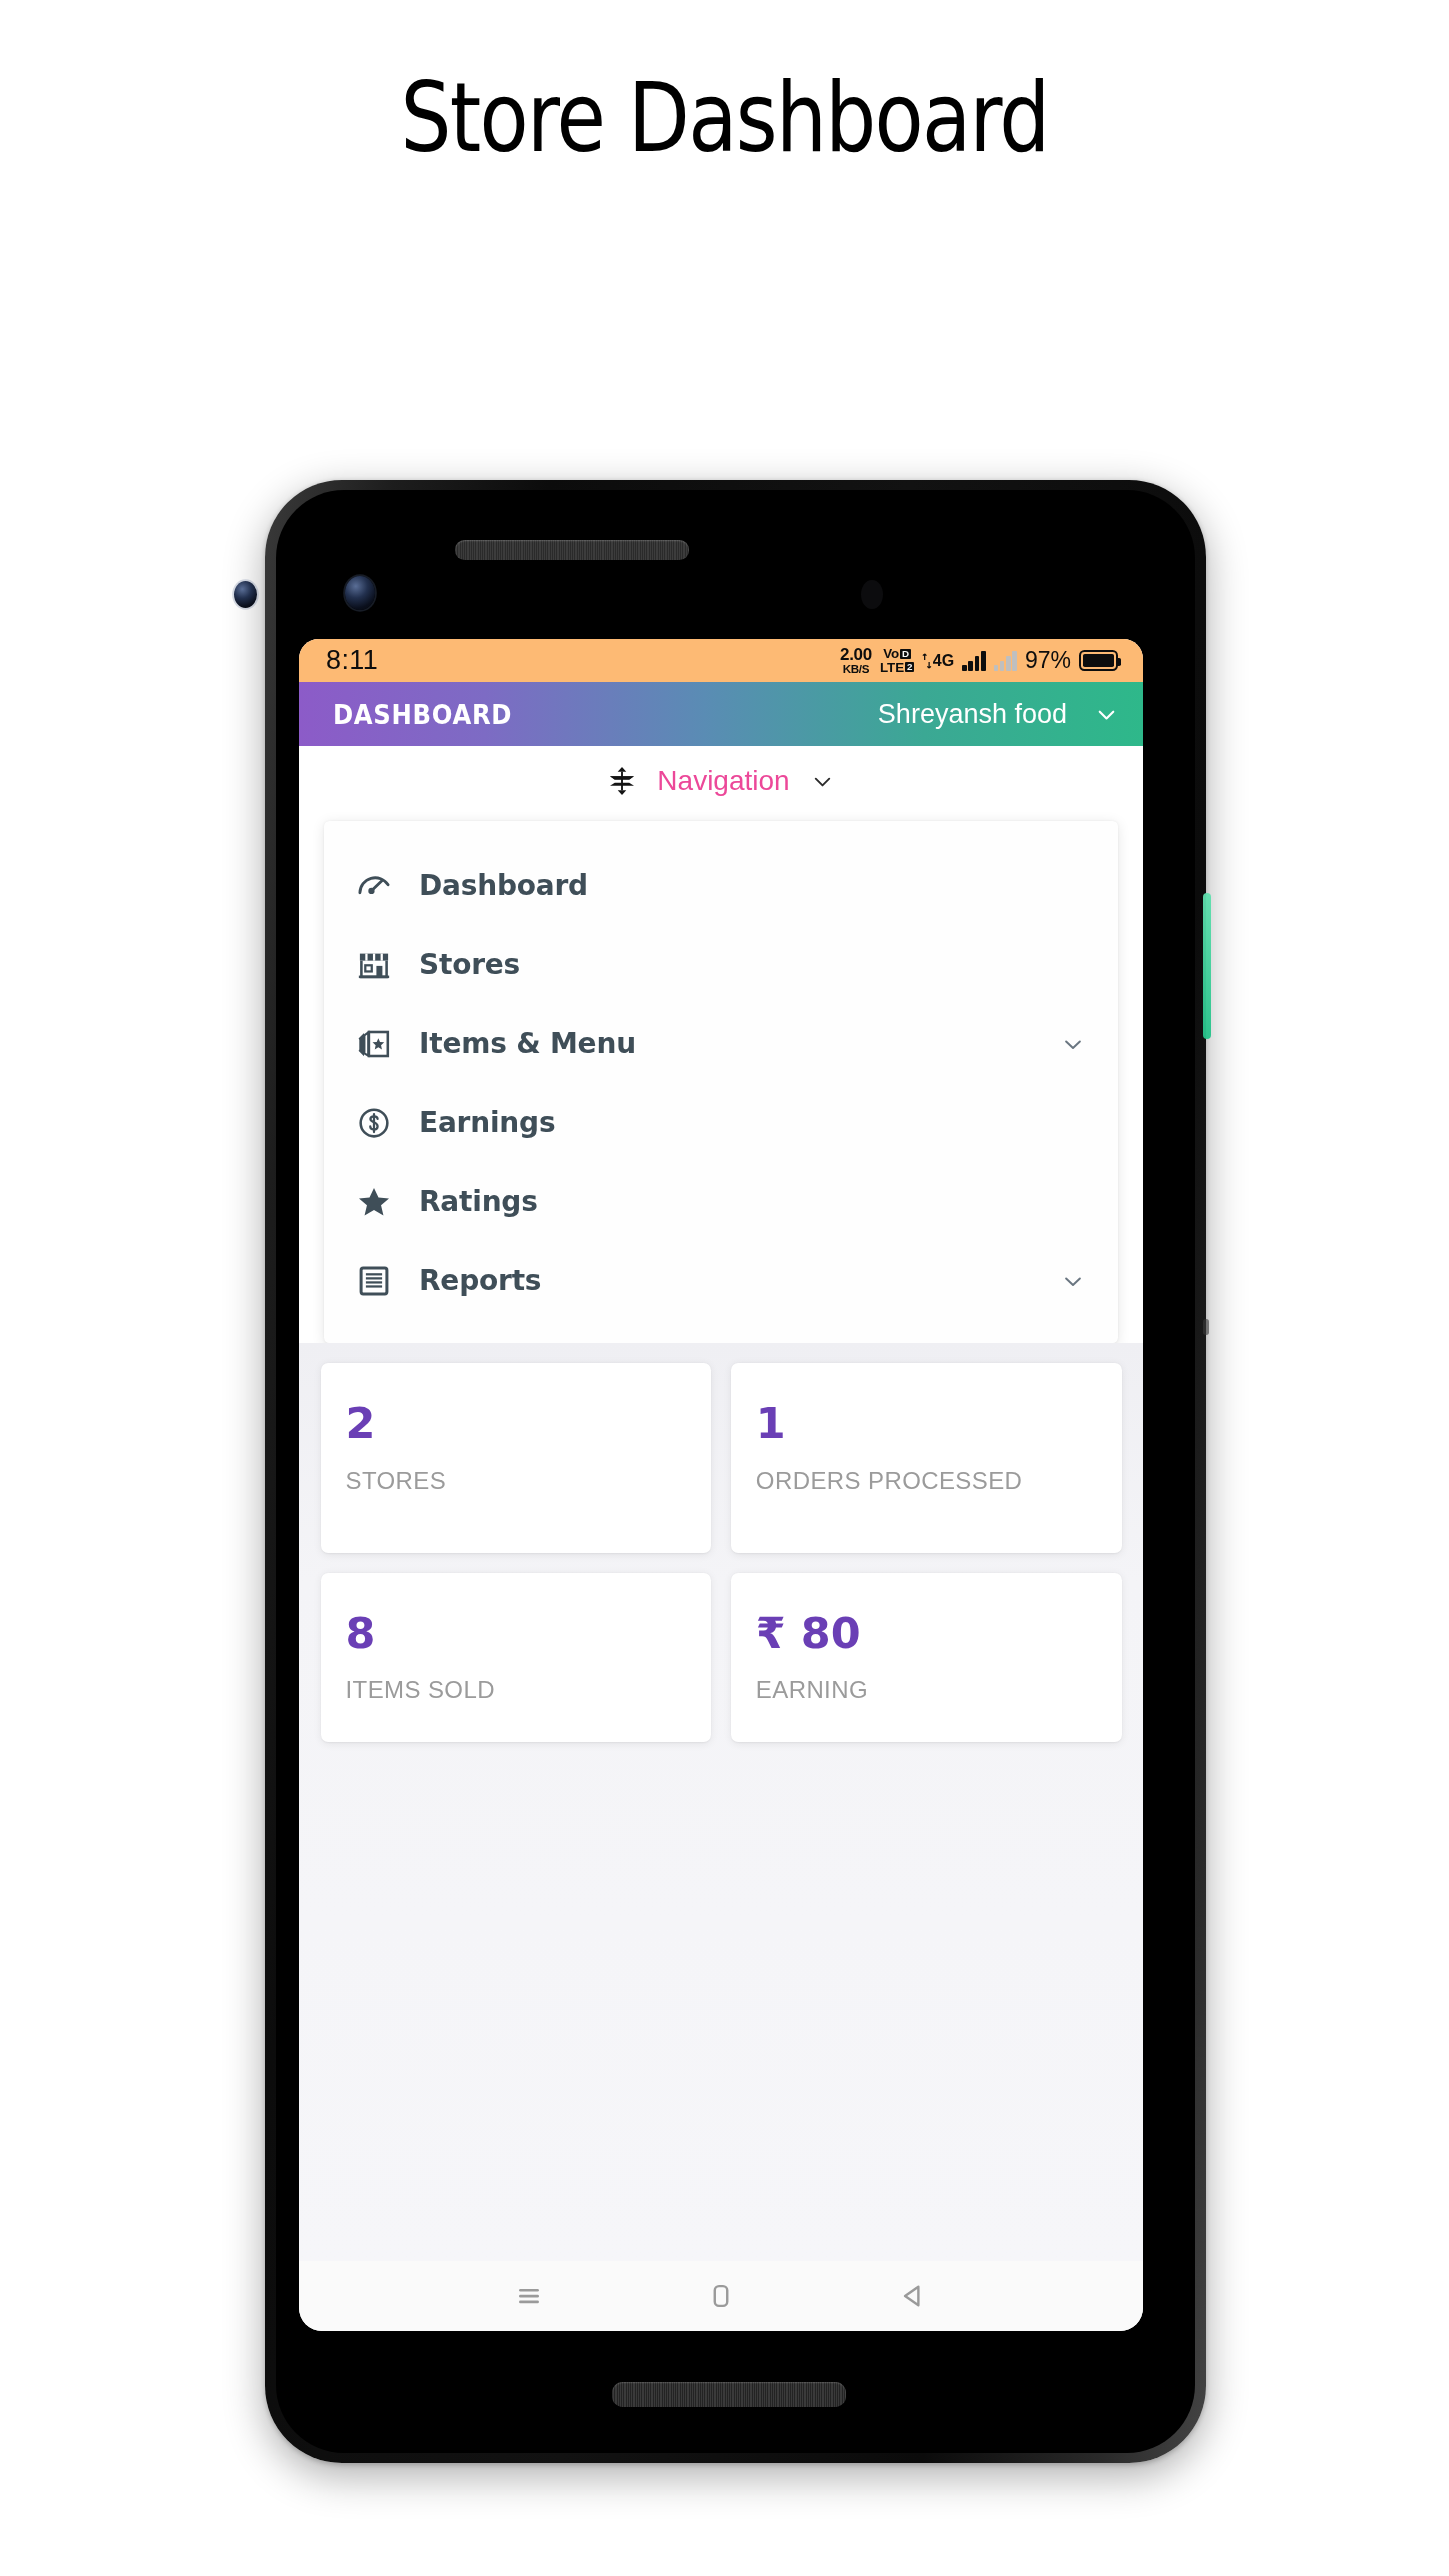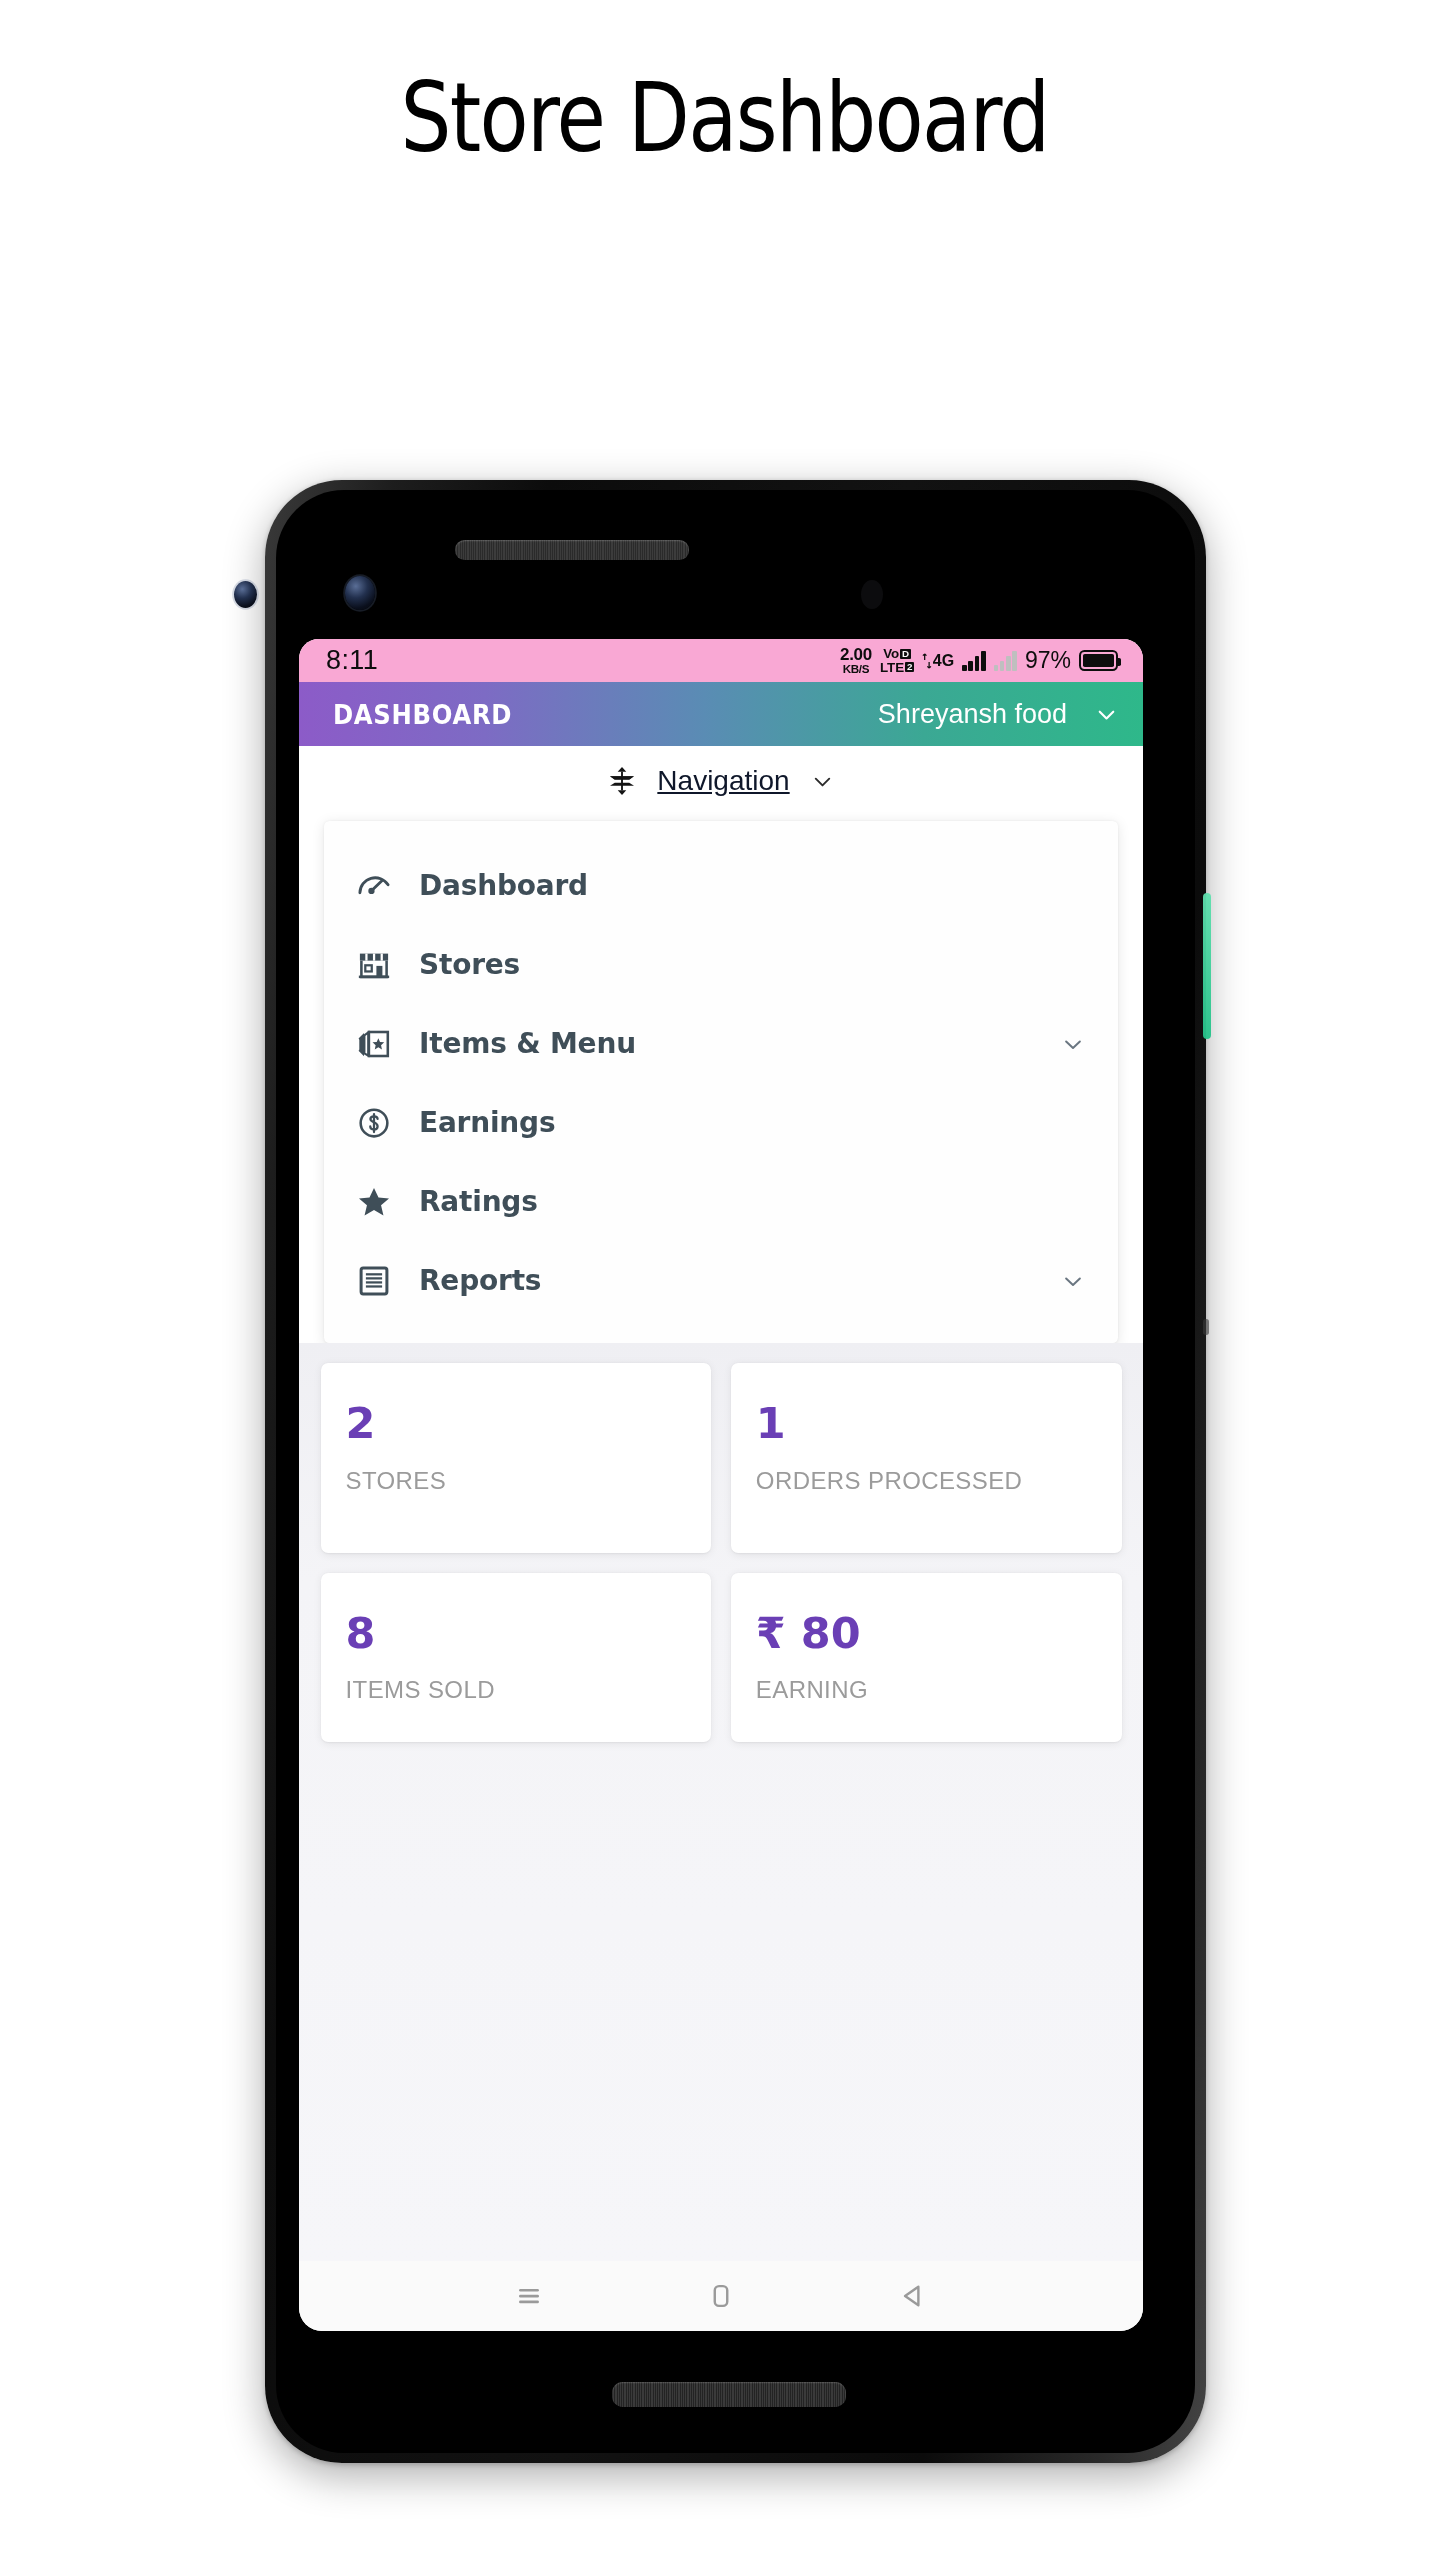--- a/index.html
+++ b/index.html
@@ -98,21 +98,21 @@
     left:299px; top:639px;
     width:844px; height:1692px;
     background:#ffffff;
     border-radius:19.7px 19.7px 23px 23px;
     overflow:hidden;
   }
 
   
   #status-bar {
     height:43px;
-    background:#f9a8d4;
+    background:#fdba74;
     display:flex;
     align-items:center;
     justify-content:space-between;
     padding:0 25px 0 27px;
     color:#0d0d0d;
     gap:32px;
   }
   #status-time { font-size:27px; font-weight:400; letter-spacing:0.4px; }
   #status-right { display:flex; align-items:center; gap:8px; }
   .net-speed { display:flex; flex-direction:column; align-items:center; line-height:1; }
@@ -165,21 +165,21 @@
 
   
   #nav-row {
     height:70px;
     background:#ffffff;
     display:flex;
     align-items:center;
     justify-content:center;
     gap:19.7px;
   }
-  #nav-label { font-size:28px; color:#0f172a; font-weight:400;text-decoration:underline; }
+  #nav-label { font-size:28px; color:#ec4899; font-weight:400; }
 
   
   #nav-card {
     margin:5.4px 25px 0 25px;
     background:#fefefe;
     border-radius:5.4px;
     box-shadow:0 2.7px 12.5px rgba(0,0,0,.10), 0 0.9px 2.7px rgba(0,0,0,.06);
     padding:25px 0 23px 0;
   }
   .nav-item {

